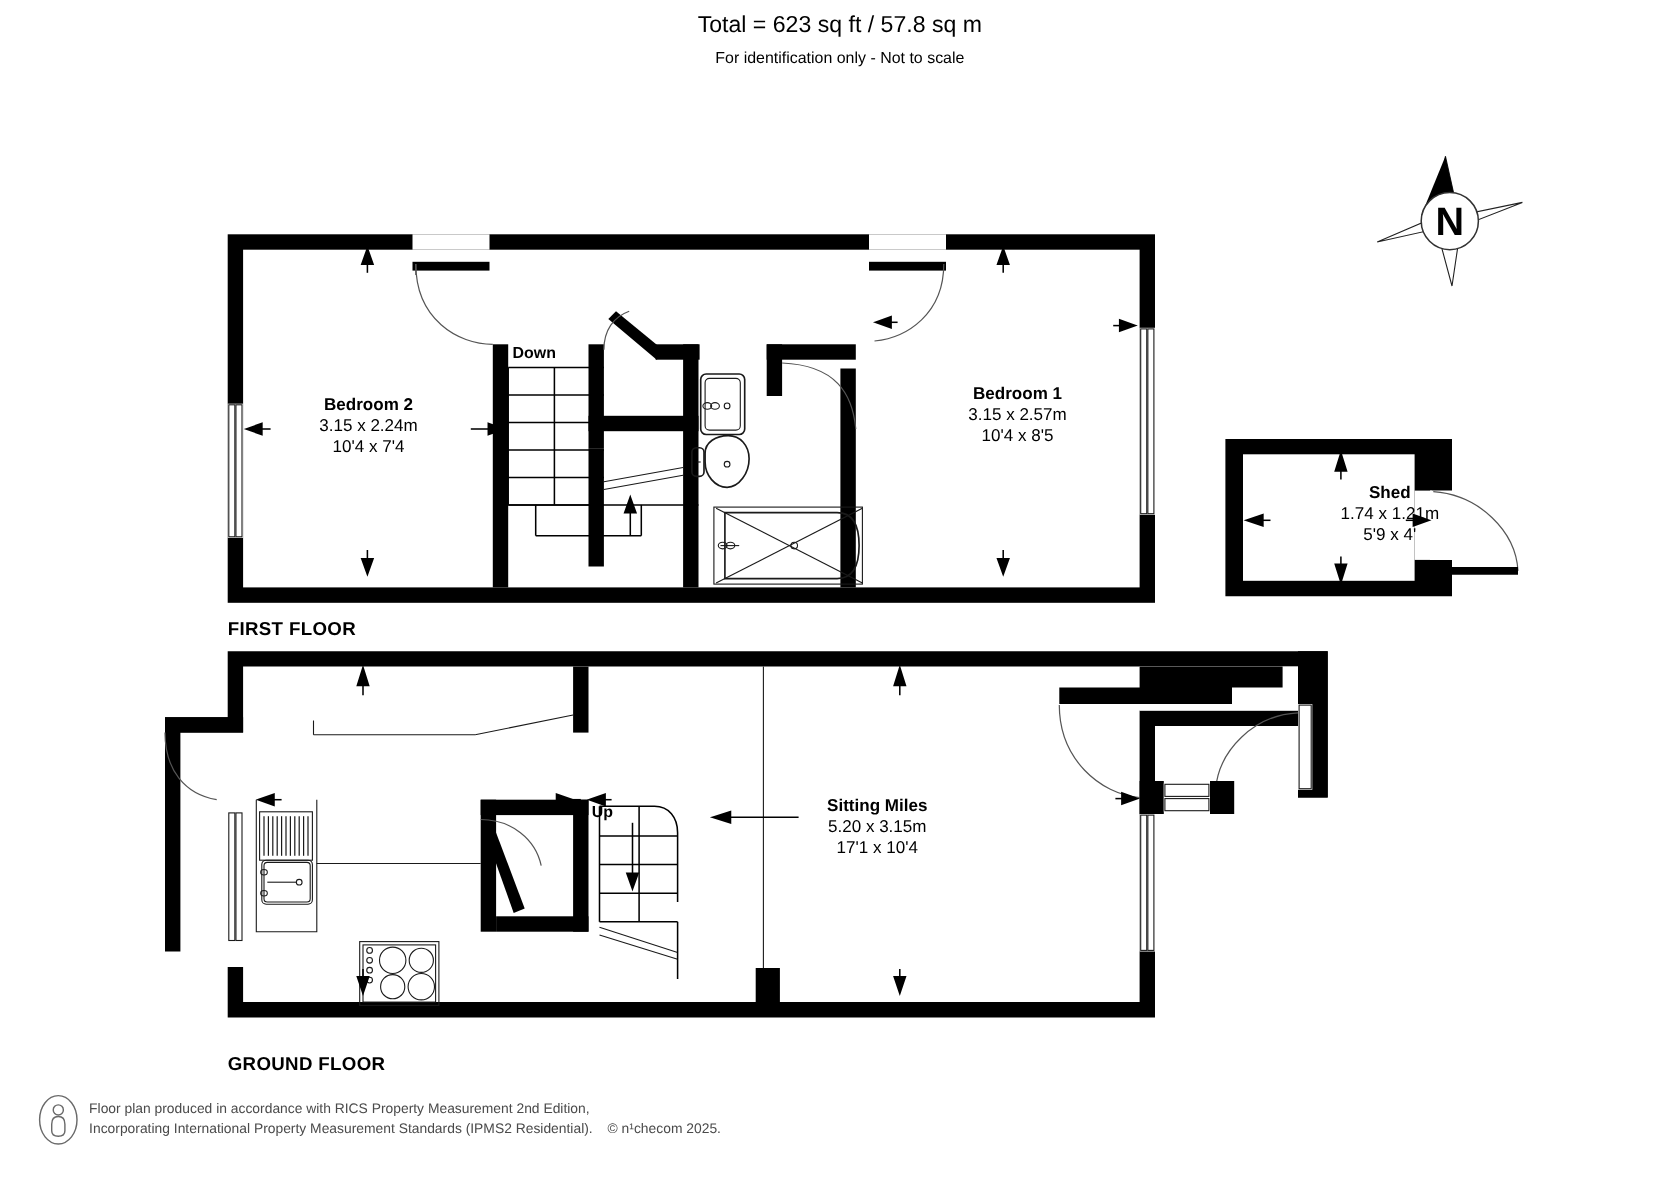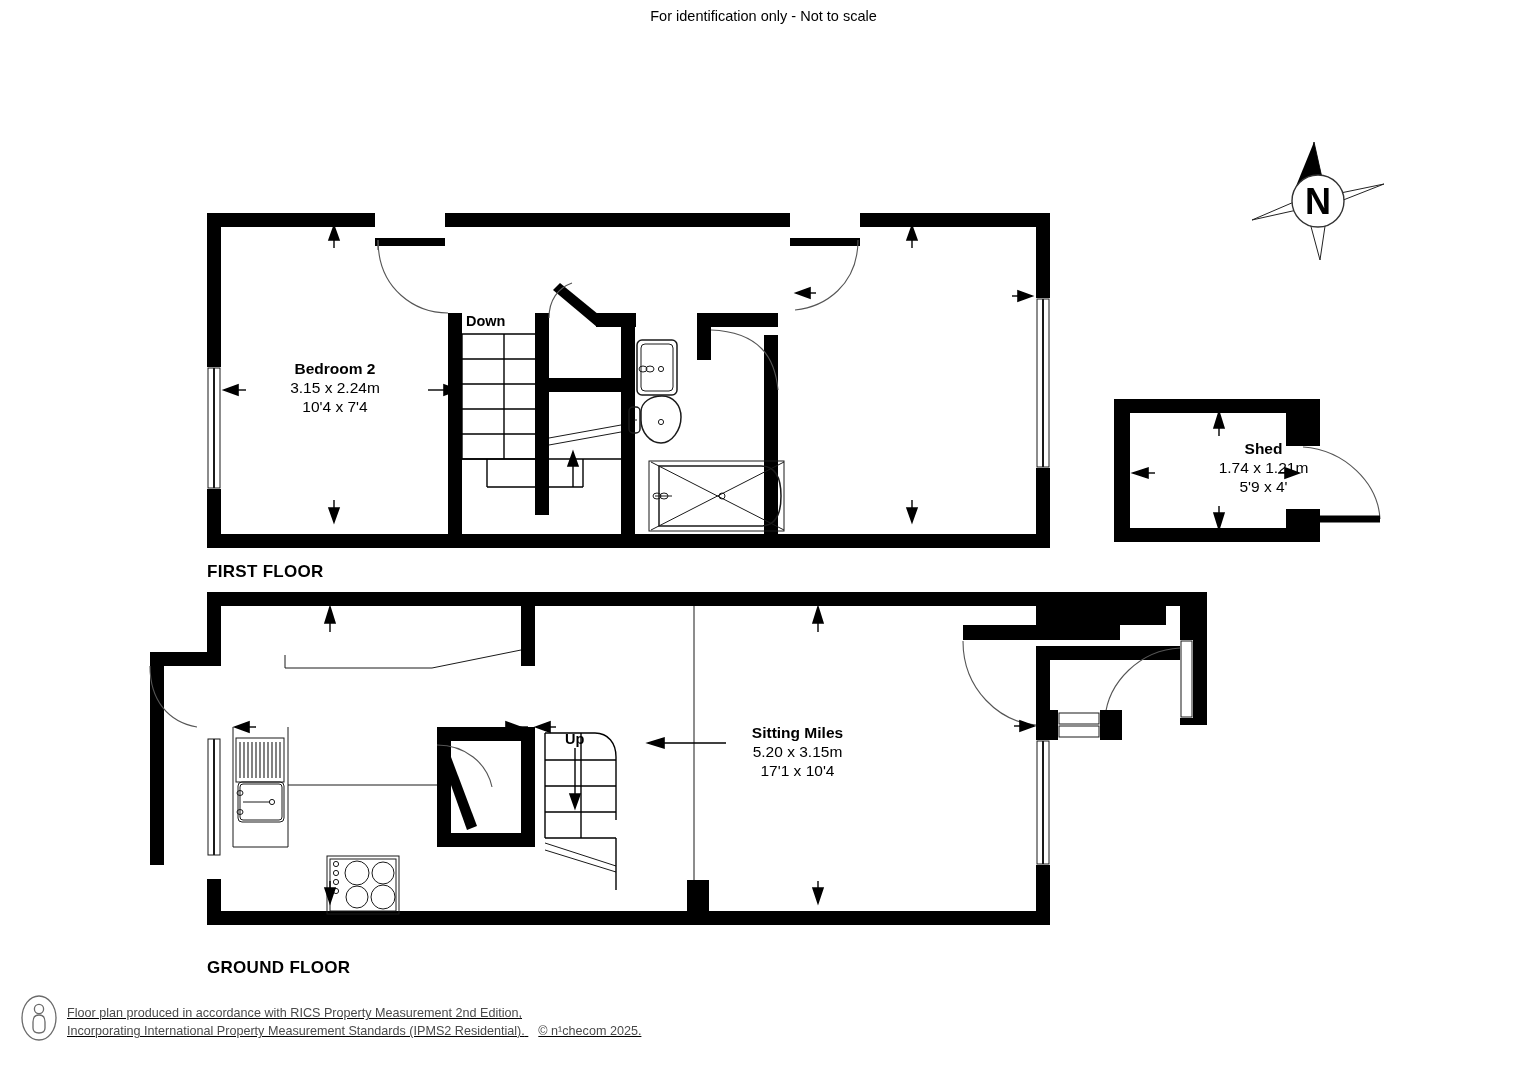--- a/index.html
+++ b/index.html
@@ -72,26 +72,25 @@
   svg.plan {
     position: absolute;
     top: 0;
     left: 0;
     width: 1527px;
     height: 1080px;
     pointer-events: none;
   }
   .footer {
     position: absolute;
-    left: 20px;
+    left: 34px;
     top: 995px;
     width: 760px;
     display: flex;
-    align-items: flex-end;
-    text-decoration: underline;
+    align-items: center;
   }
   .footer-ico {
     width: 38px;
     height: 46px;
     flex: 0 0 38px;
     margin-right: 9px;
   }
   .footer-text {
     font-size: 12.6px;
     line-height: 1.42;
@@ -105,20 +104,21 @@
     width: 140px;
     height: 125px;
   }
 </style>
 </head>
 <body>
 
 <div id="plan-root">
 
   <div class="header">
+    <div class="sub">Total = 623 sq ft / 57.8 sq m</div>
     <div class="note">For identification only - Not to scale</div>
   </div>
 
   <div class="compass">
     <svg viewBox="0 0 140 125" width="140" height="125">
 
       <polygon points="66,4 78,58 136,46 80,68 72,122 58,70 4,82 60,58" fill="#ffffff" stroke="#222" stroke-width="1"></polygon>
 
       <polygon points="66,4 80,66 44,58" fill="#000000"></polygon>
       <circle cx="70" cy="63" r="26" fill="#ffffff" stroke="#333" stroke-width="1.4"></circle>
@@ -438,37 +438,42 @@
       </g>
     </g>
   </svg>
 
   <div class="room-label" style="left:240px; top:360px; width:190px;">
     <span class="rn">Bedroom 2</span>
     <span class="rd">3.15 x 2.24m</span>
     <span class="rd">10'4 x 7'4</span>
   </div>
 
+  <div class="room-label" style="left:830px; top:350px; width:190px;">
+    <span class="rn">Bedroom 1</span>
+    <span class="rd">3.15 x 2.57m</span>
+    <span class="rd">10'4 x 8'5</span>
+  </div>
 
   <div class="room-label" style="left:1171px; top:440px; width:185px;">
     <span class="rn">Shed</span>
     <span class="rd">1.74 x 1.21m</span>
     <span class="rd">5'9 x 4'</span>
   </div>
 
 
   <div class="room-label" style="left:705px; top:724px; width:185px;">
     <span class="rn">Sitting Miles</span>
     <span class="rd">5.20 x 3.15m</span>
     <span class="rd">17'1 x 10'4</span>
   </div>
 
   <div class="stair-word" style="left:466px; top:313px;">Down</div>
 
-  <div class="stair-word" style="left:565px; top:731px;">Up</div>
+  <div class="stair-word" style="left:538px; top:731px;">Up</div>
 
   <div class="floor-label" style="left:207px; top:562px;">FIRST FLOOR</div>
 
   <div class="floor-label" style="left:207px; top:938px;margin-top:20px;">GROUND FLOOR</div>
 
   <div class="footer">
     <svg class="footer-ico" viewBox="0 0 38 46">
       <ellipse cx="19" cy="23" rx="17" ry="22" fill="none" stroke="#6a6a6a" stroke-width="1.3"></ellipse>
       <circle cx="19" cy="14" r="4.6" fill="none" stroke="#6a6a6a" stroke-width="1.3"></circle>
       <path d="M19,20 C23,20 25,23 25,27 L25,33 C25,36 23,38 19,38

